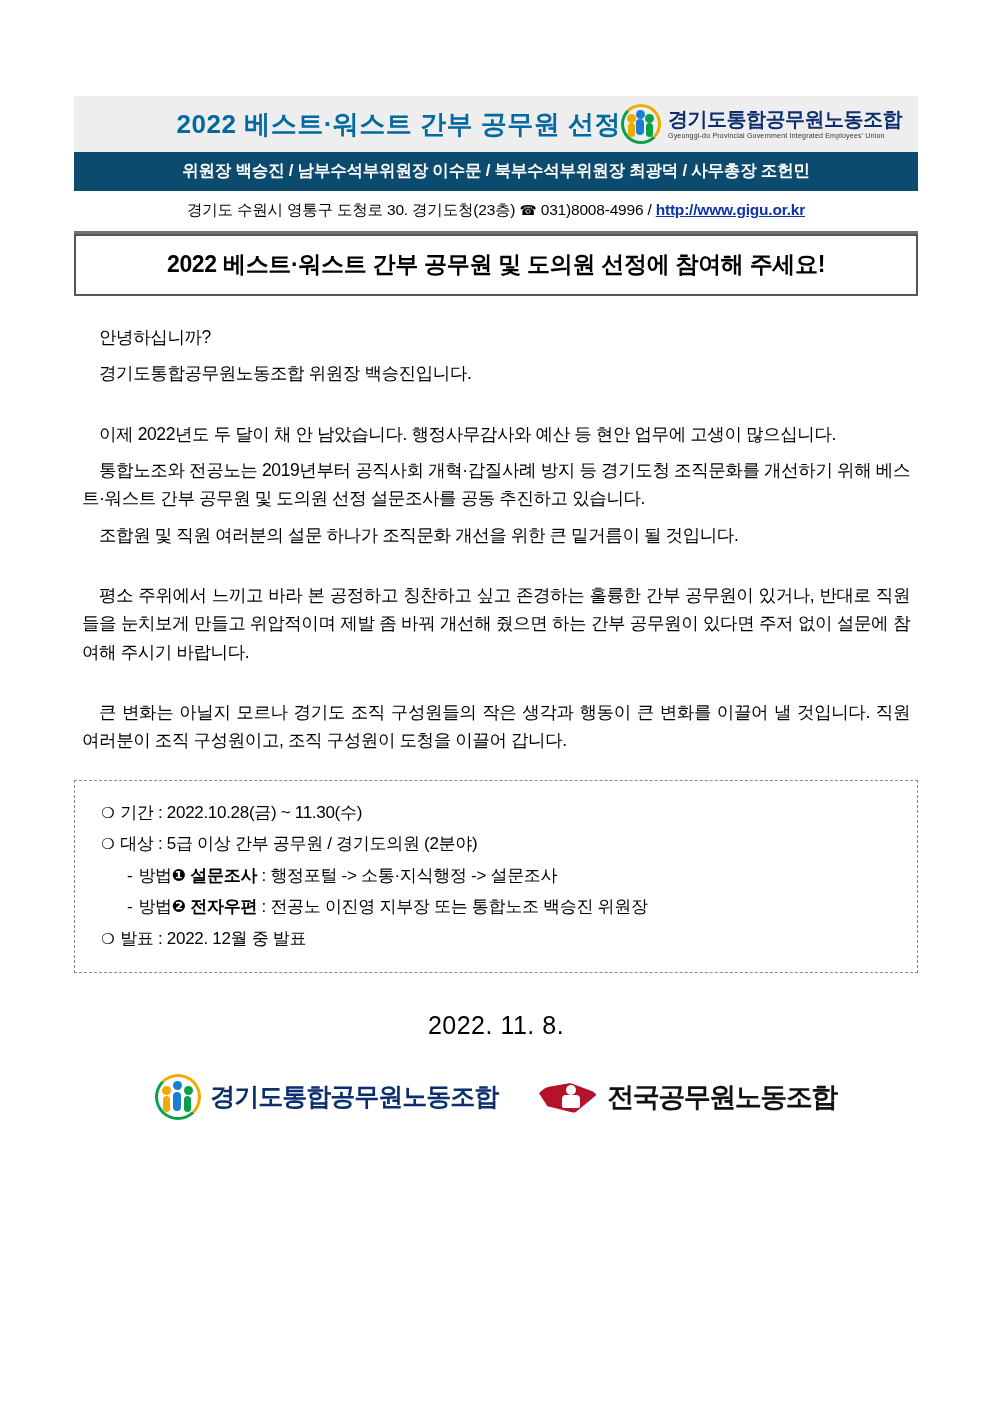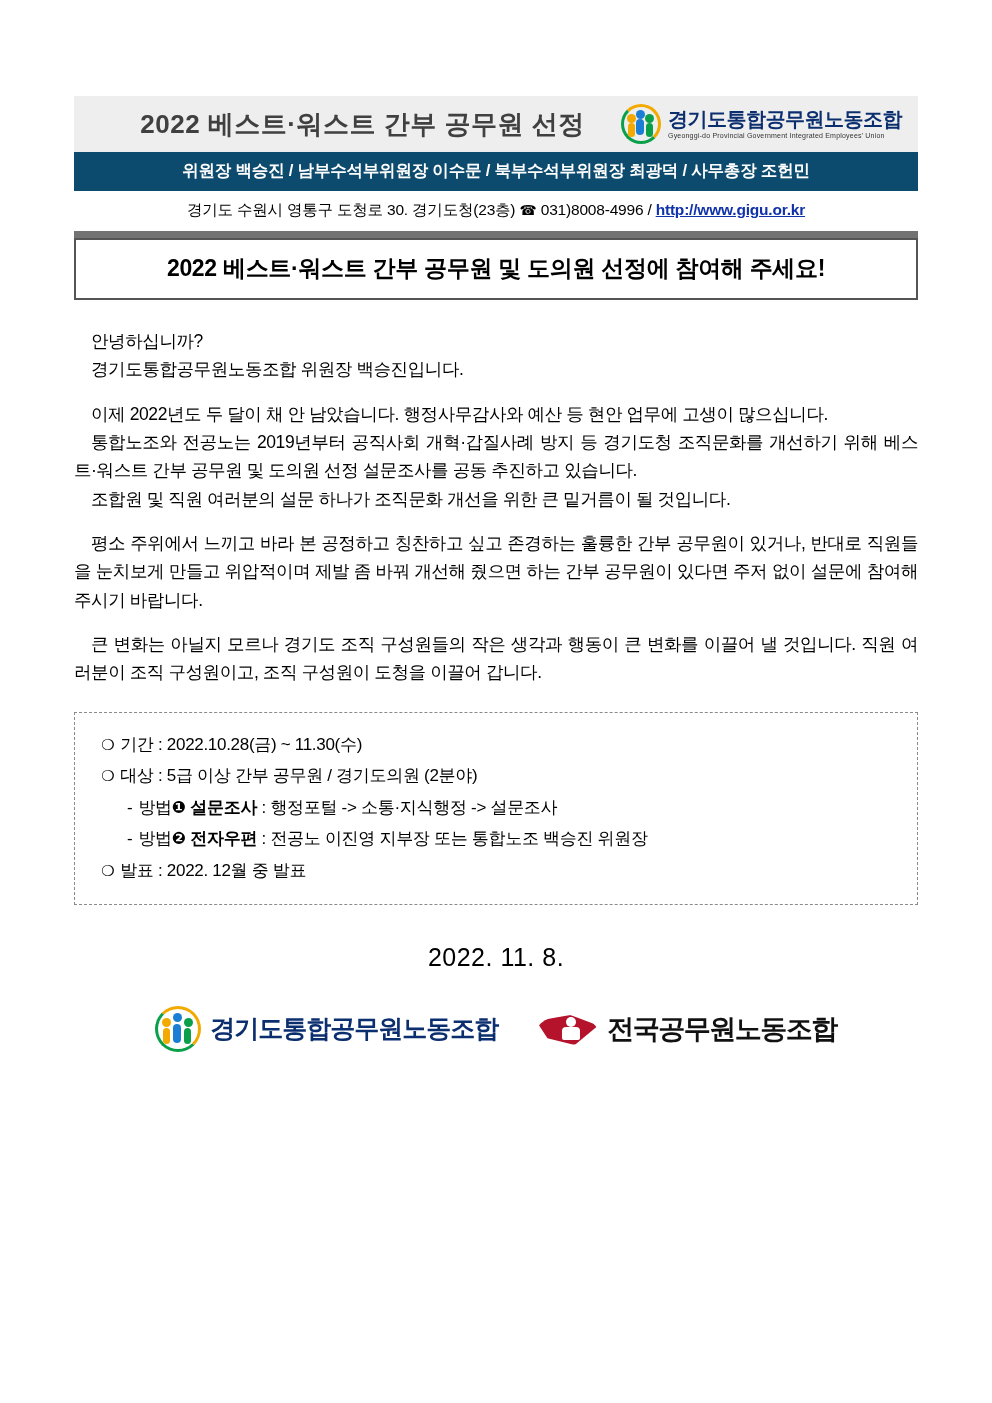--- a/index.html
+++ b/index.html
@@ -30,25 +30,25 @@
   .lh-title-row {
     display: flex;
     align-items: center;
     background: #eeeeee;
     border-top: 1px solid #ffffff;
     height: 56px;
     padding: 0 10px 0 0;
   }
   .lh-title {
     flex: 1;
-    text-align: center;
+    text-align: right;
     font-size: 26px;
     font-weight: bold;
     letter-spacing: 0.5px;
-    color: #404040;
+    color: #0369a1;
     padding-left: 30px;
   }
   .lh-logo {
     display: flex;
     align-items: center;
     gap: 7px;
     padding-right: 6px;
   }
   .logo-mark {
     width: 40px;
@@ -97,21 +97,21 @@
     text-align: center;
     font-size: 16.5px;
     font-weight: bold;
     letter-spacing: -0.2px;
     padding: 8px 0 9px;
   }
   .lh-contact {
     text-align: center;
     font-size: 15.5px;
     padding: 9px 0 10px;
-    border-bottom: 7px solid #737373;
+    border-bottom: 3px solid #737373;
     letter-spacing: -0.2px;
   }
   .lh-contact .url {
     color: #1133aa;
     font-weight: bold;
     text-decoration: underline;
   }
   .phone-ico { font-size: 14px; }
 
   
@@ -125,21 +125,21 @@
   }
 
   
   .body-text {
     margin-top: 27px;
     font-size: 17.5px;
     line-height: 1.62;
     letter-spacing: -0.4px;
     text-align: justify;
   }
-  .body-text p { margin: 0; }
+  .body-text p { margin: 8px; }
   .p-indent { text-indent: 17px; }
   .gap { height: 16px; }
 
   
   .info-box {
     margin-top: 25px;
     border: 1px dashed #8a8a8a;
     padding: 16px 22px 18px 26px;
     font-size: 17px;
     line-height: 1.85;

